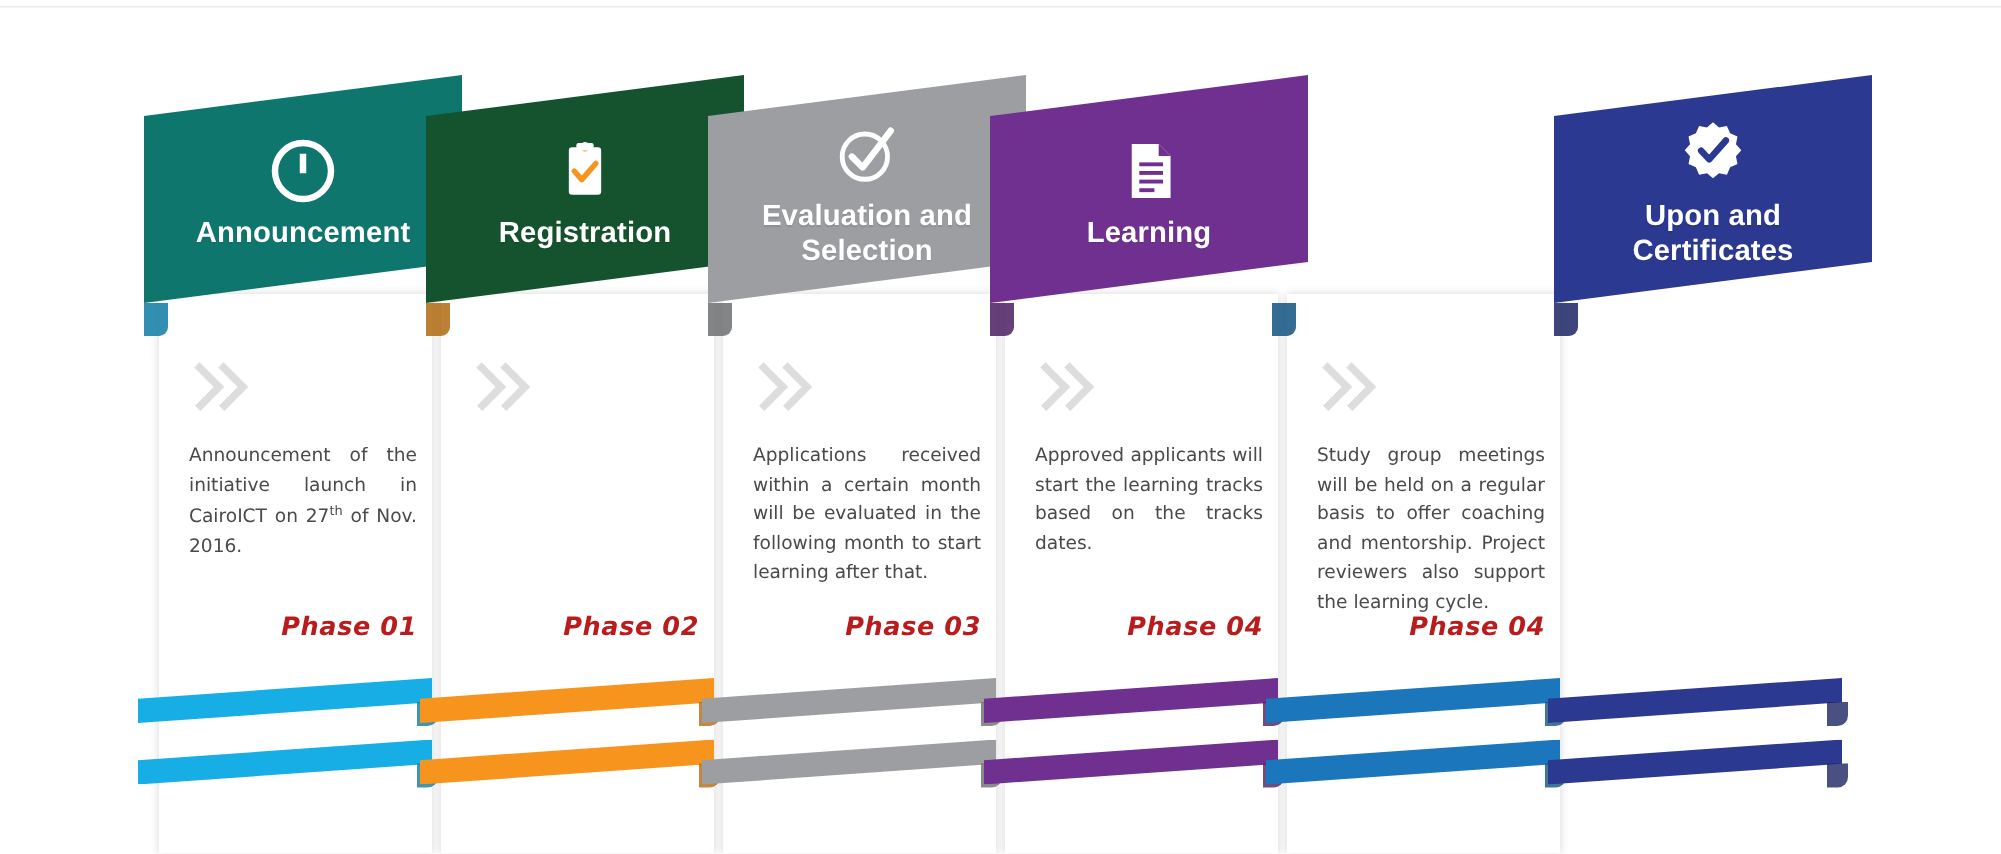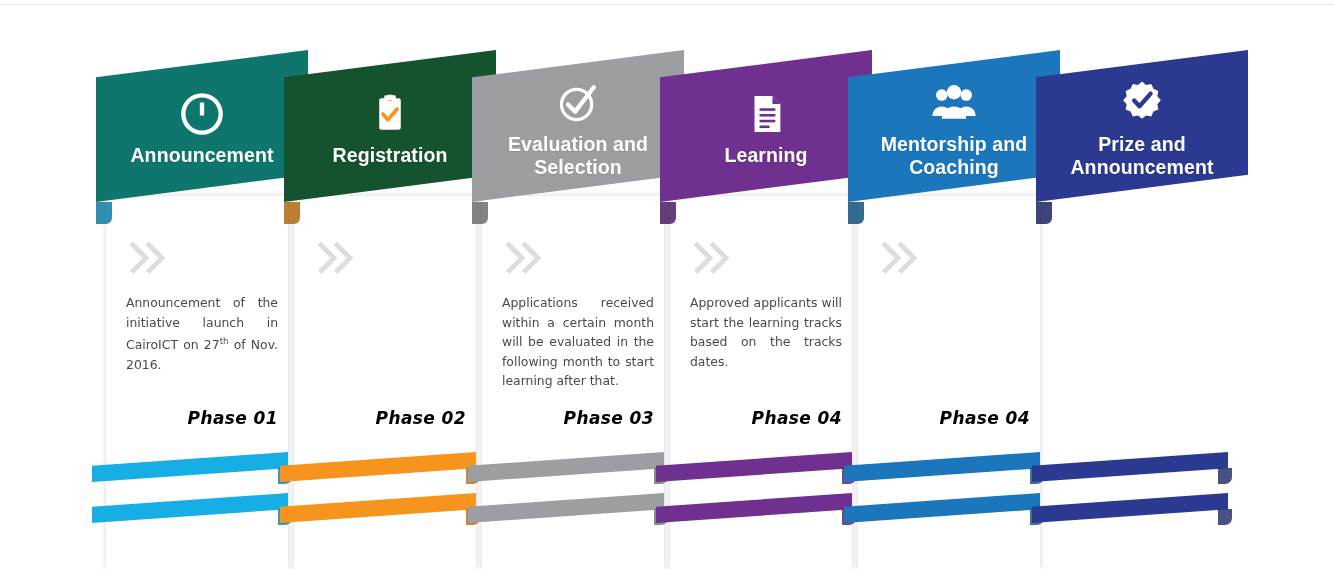--- a/index.html
+++ b/index.html
@@ -133,21 +133,21 @@
   .desc sup { font-size: 8.6px; vertical-align: super; }
 
   
   .phase-label {
     position: absolute;
     right: 10px;
     top: 212px;
     font-size: 17px;
     font-style: italic;
     font-weight: bold;
-    color: #000000;
+    color: #b91c1c;
     font-family: "DejaVu Sans", sans-serif;
     letter-spacing: 0.4px;
     white-space: nowrap;
   }
 
   
   .ribbon {
     position: absolute;
     width: 196px;
     height: 46px;
@@ -321,59 +321,43 @@
         </div>
       </div>
       <div class="phase" style="left: 848px;">
         <div class="card-panel">
           <div class="chevrons"><svg viewBox="0 0 40 34">
     <g fill="none" stroke="#dcdcdc" stroke-width="5" stroke-linecap="square" stroke-dasharray="3 2.5">
       <path d="M5 4 L18 17 L5 30"></path>
       <path d="M21 4 L34 17 L21 30"></path>
     </g>
   </svg></div>
+          <div class="desc">Study group meetings will be held on a regular basis to offer coaching and mentorship. Project reviewers also support the learning cycle.</div>
           <div class="phase-label">Phase 04</div>
-        </div>
-        <div class="banner" style="top: 50px; background: rgb(27, 118, 188);">
-          <div class="banner-inner">
-            <span class="banner-icon">
-              <svg viewBox="0 0 64 64">
-                <g fill="#ffffff">
-    <circle cx="15" cy="21" r="8"></circle>
-    <path d="M2 50c0-8 6-13 13-13s13 5 13 13z"></path>
-    <circle cx="49" cy="21" r="8"></circle>
-    <path d="M36 50c0-8 6-13 13-13s13 5 13 13z"></path>
-    <circle cx="32" cy="17" r="10"></circle>
-    <path d="M15 54c0-10 7.6-17 17-17s17 7 17 17z"></path>
-  </g>
-              </svg>
-            </span>
-            <div class="banner-title">Mentorship and Coaching</div>
-          </div>
         </div>
         <div class="fold" style="background: rgb(18, 84, 127); left: 0px; top: 202px;"></div>
         <div class="ribbon" style="left: -4px; top: 452px;">
           <div class="bar" style="background: rgb(27, 118, 188);"></div>
           <div class="tab" style="background: rgb(18, 84, 127); top: 16px;"></div>
         </div>
         <div class="ribbon" style="left: -4px; top: 493px;">
           <div class="bar" style="background: rgb(27, 118, 188);"></div>
           <div class="tab" style="background: rgb(18, 84, 127); top: 16px;"></div>
         </div>
       </div>
       <div class="phase" style="left: 1036px;">
         <div class="banner" style="top: 50px; background: rgb(43, 57, 144);">
           <div class="banner-inner">
             <span class="banner-icon">
               <svg viewBox="0 0 64 64">
     <path d="M32 2l5.6 4.9 7.3-1.4 3 6.8 6.8 3-1.4 7.3L58.2 28l-4.9 5.6 1.4 7.3-6.8 3-3 6.8-7.3-1.4L32 54l-5.6-4.7-7.3 1.4-3-6.8-6.8-3 1.4-7.3L5.8 28l4.9-5.4-1.4-7.3 6.8-3 3-6.8 7.3 1.4z" fill="#ffffff"></path>
     <path d="M21 28.5l7.5 8L44 19" fill="none" stroke="#2B3990" stroke-width="6" stroke-linecap="round" stroke-linejoin="round"></path>
   </svg>
             </span>
-            <div class="banner-title">Prize and Announcement</div>
+            <div class="banner-title">Upon and Certificates</div>
           </div>
         </div>
         <div class="fold" style="background: rgb(28, 37, 99); left: 0px; top: 202px;"></div>
         <div class="ribbon" style="left: -4px; top: 452px;">
           <div class="bar" style="background: rgb(43, 57, 144);"></div>
           <div class="tab" style="background: rgb(28, 37, 99); top: 16px;"></div>
         </div>
         <div class="ribbon" style="left: -4px; top: 493px;">
           <div class="bar" style="background: rgb(43, 57, 144);"></div>
           <div class="tab" style="background: rgb(28, 37, 99); top: 16px;"></div>

